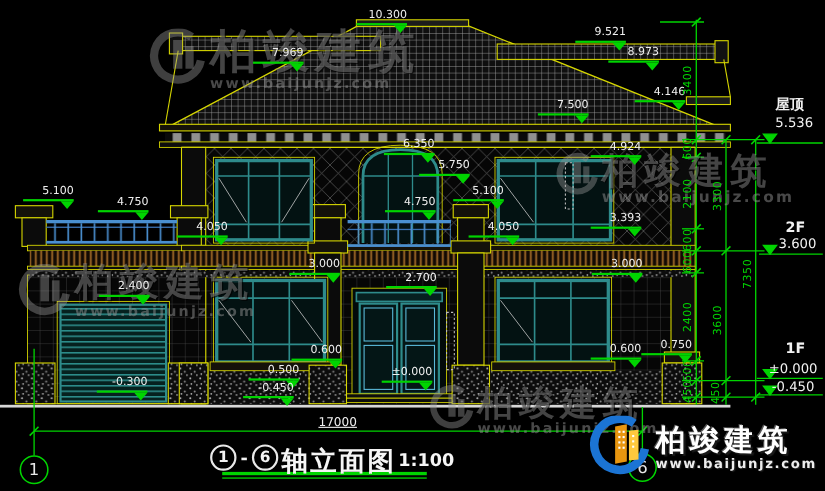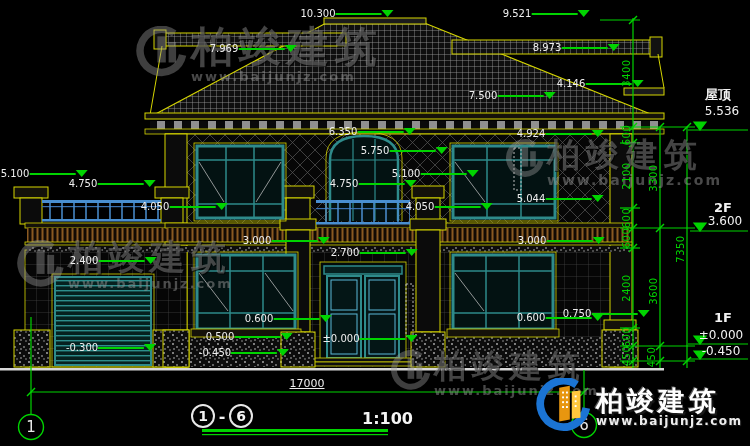--- a/index.html
+++ b/index.html
@@ -1,20 +1,20 @@
 <!DOCTYPE html>
 <html><head>
 <meta charset="utf-8">
 <style>
   html,body{margin:0;padding:0;background:#000;}
   #stage{position:relative;width:750px;height:446px;background:#000;overflow:hidden;
          font-family:"DejaVu Sans",sans-serif;}
   #stage svg.draw{position:absolute;left:0;top:0;z-index:1;}
   
-  .em{position:absolute;transform:translateX(-50%);display:flex;align-items:center;z-index:3;}
+  .em{position:absolute;transform:translateX(-50%);display:flex;flex-direction:column;align-items:flex-end;z-index:3;}
   .em .emv{font:10px/1.15 "DejaVu Sans",sans-serif;color:#efefef;white-space:nowrap;}
   .em i{display:block;width:46px;height:2px;background:#00d400;margin-top:1px;}
   .em b{width:0;height:0;border:6px solid transparent;border-top:7px solid #00d400;border-bottom:0;}
   
   .cd{position:absolute;transform:translate(-50%,-50%) rotate(-90deg);font:10px "DejaVu Sans",sans-serif;
       color:#00d400;z-index:3;white-space:nowrap;letter-spacing:.5px;}
   
   .rl{position:absolute;transform:translateX(-50%);color:#f2f2f2;font:12px "DejaVu Sans",sans-serif;
       z-index:3;white-space:nowrap;}
   .rl.big{font-size:13px;font-weight:bold;}
@@ -334,21 +334,21 @@
       <span class="wbrand" style="font-size:32px">柏竣建筑</span>
       <span class="wurl" style="font-size:13px">www.baijunjz.com</span>
     </div>
   </div>
 
   <div class="em" style="left:347px;top:8px">
       <span class="emv">10.300</span>
       <i></i>
       <b></b>
     </div>
-  <div class="em" style="left:546px;top:8px">
+  <div class="em" style="left:546px;top:24px">
       <span class="emv">9.521</span>
       <i></i>
       <b></b>
     </div>
   <div class="em" style="left:253px;top:43px">
       <span class="emv">7.969</span>
       <i></i>
       <b></b>
     </div>
   <div class="em" style="left:576px;top:42px">
@@ -395,21 +395,21 @@
       <span class="emv">4.750</span>
       <i></i>
       <b></b>
     </div>
   <div class="em" style="left:373px;top:178px">
       <span class="emv">4.750</span>
       <i></i>
       <b></b>
     </div>
   <div class="em" style="left:560px;top:193px">
-      <span class="emv">5.044</span>
+      <span class="emv">3.393</span>
       <i></i>
       <b></b>
     </div>
   <div class="em" style="left:184px;top:201px">
       <span class="emv">4.050</span>
       <i></i>
       <b></b>
     </div>
   <div class="em" style="left:449px;top:201px">
       <span class="emv">4.050</span>
@@ -493,20 +493,21 @@
   <span class="rl" style="left:721px;top:328px">±0.000</span>
   <span class="rl" style="left:721px;top:344px">-0.450</span>
 
   <span class="dimtext" style="left:307px;top:377px">17000</span>
   <span class="bub" style="left:31px;top:427px">1</span>
   <span class="bub" style="left:584px;top:425px">6</span>
 
   <span class="tcirc" style="left:203px;top:416px">1</span>
   <span class="tdash" style="left:222px;top:416px">-</span>
   <span class="tcirc" style="left:241px;top:416px">6</span>
+  <span class="ttext" style="left:256px;top:403px">轴立面图</span>
   <span class="tscale" style="left:362px;top:409px">1:100</span>
 
   <div id="brandlogo">
     <svg width="58" height="60" viewBox="0 0 60 60">
       <path d="M42,6 A24,24 0 1,0 52,30" stroke="#1b74d4" stroke-width="8" fill="none"></path>
       <polygon points="24,9 35,7 35,42 24,44" fill="#e8960f"></polygon>
       <polygon points="37,13 46,12 46,40 37,41" fill="#ffc83d"></polygon>
       <g fill="#fff">
         <rect x="27" y="13" width="2" height="2"></rect>
           <rect x="31" y="13" width="2" height="2"></rect>

